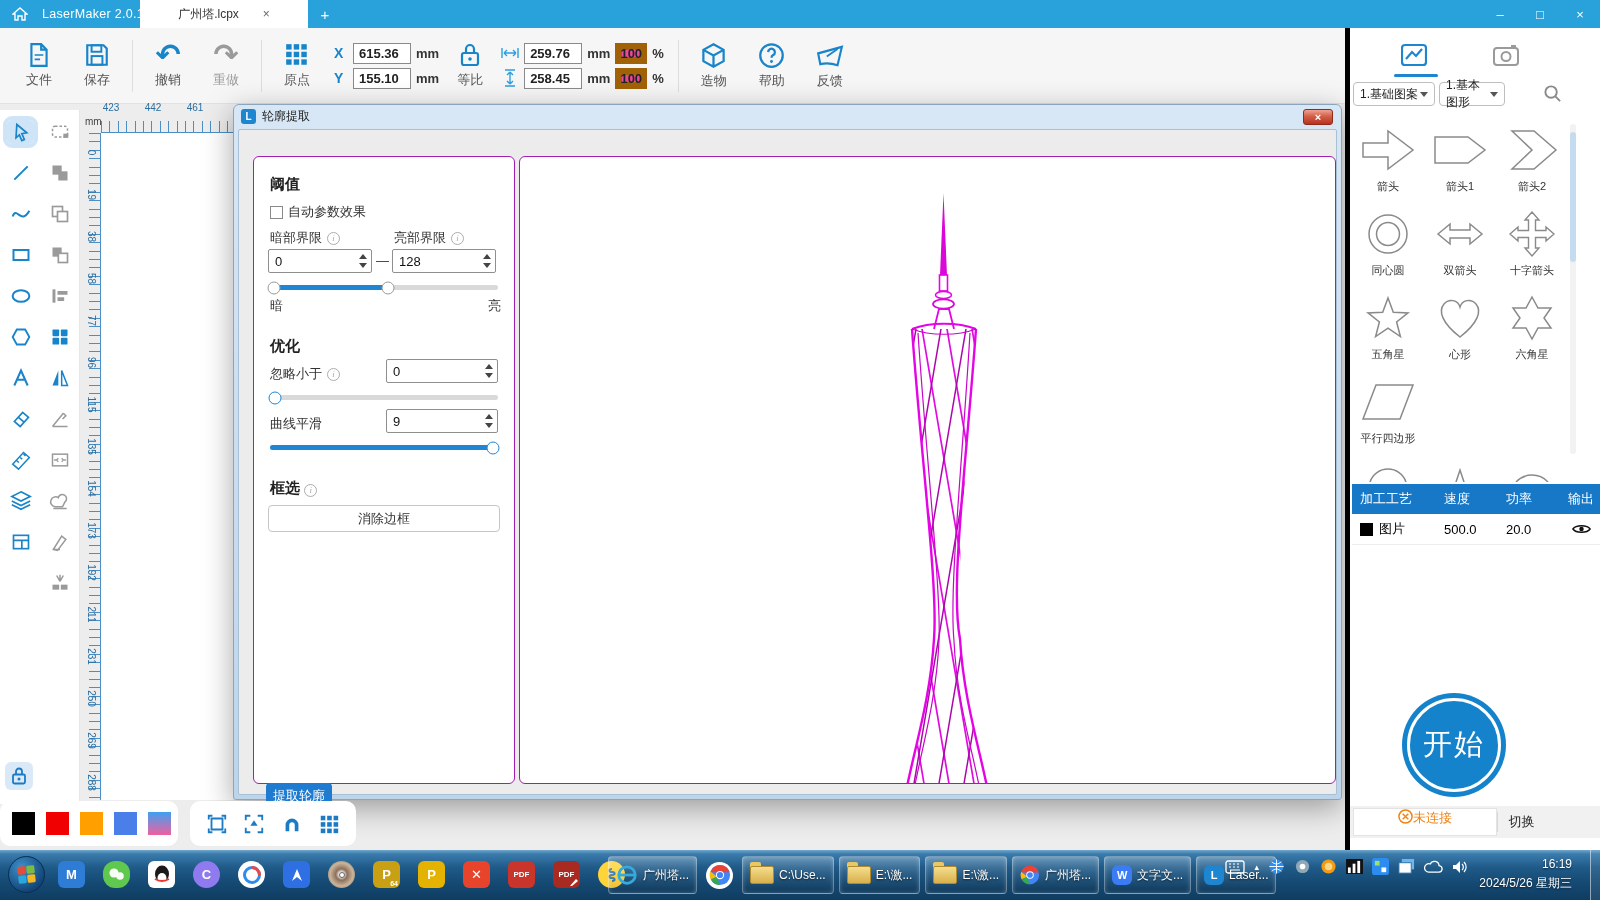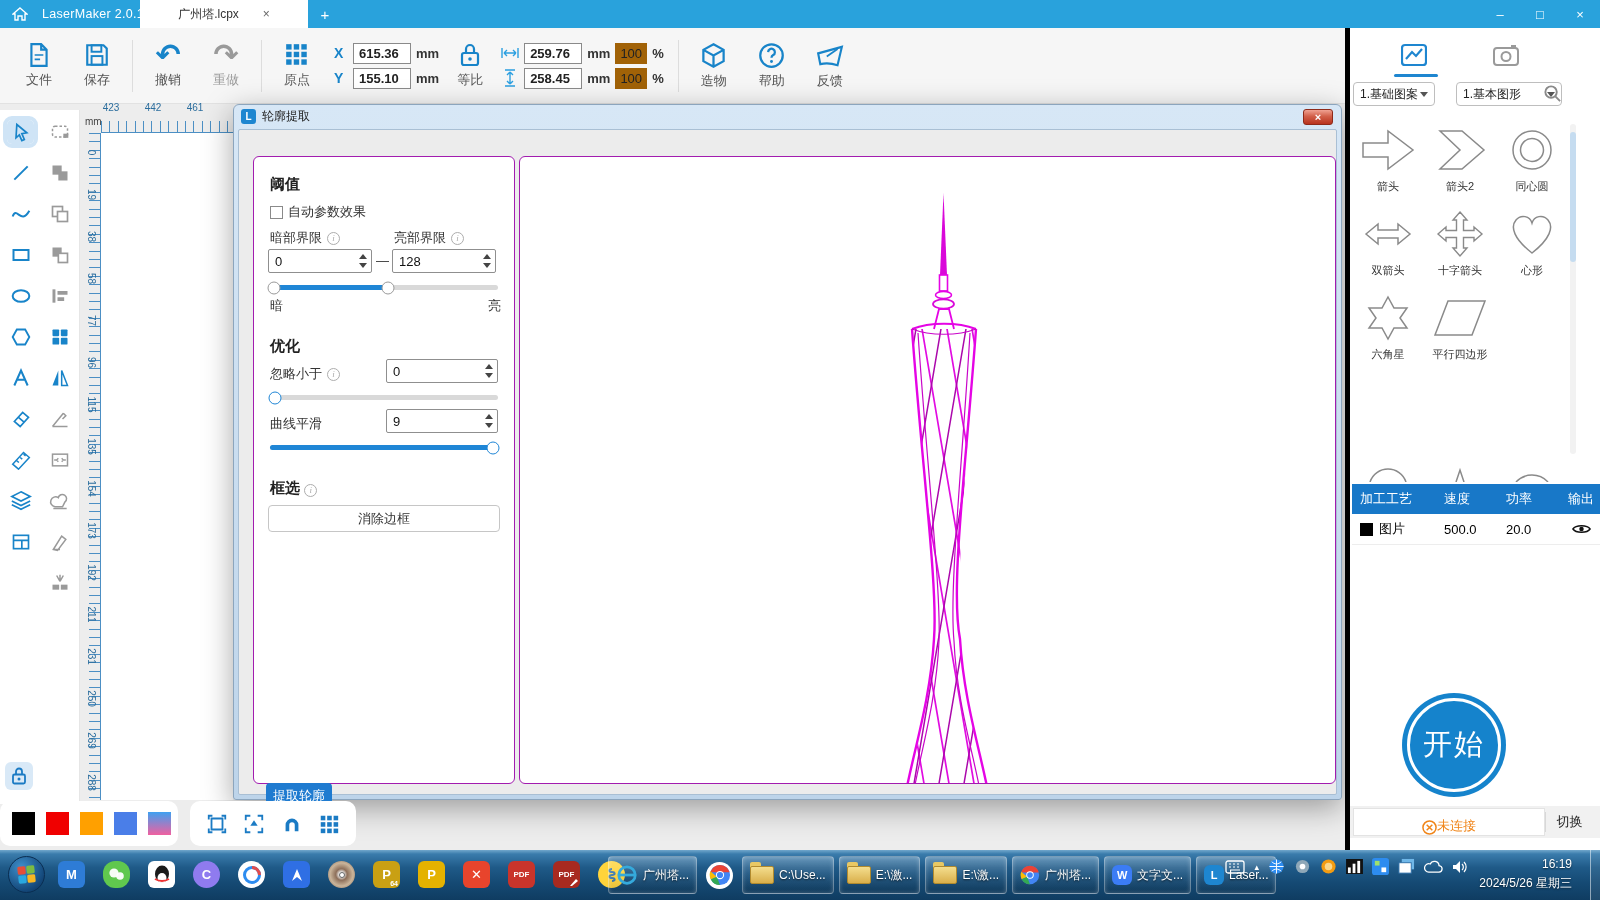--- a/index.html
+++ b/index.html
@@ -21,21 +21,21 @@
   .tbtn .lab{font-size:13px;color:#555;white-space:nowrap}
   .tbtn.dis .lab{color:#9a9a9a}
   .tsep{width:1px;height:52px;background:#DDD;margin:0 6px}
   .u-ic{font-size:30px;line-height:26px;color:#1884C9;font-weight:bold}
   .dis .u-ic{color:#9a9a9a}
   .xy{display:flex;flex-direction:column;gap:4px;margin:0 8px}
   .xyrow{display:flex;align-items:center;gap:5px;height:21px}
   .xylab{color:#1884C9;font-weight:bold;font-size:14px;width:14px}
   .numbox{width:58px;height:21px;border:1px solid #8a8a8a;background:#fff;font-size:13px;font-weight:bold;color:#222;display:flex;align-items:center;padding-left:5px}
   .unit{font-size:13px;font-weight:bold;color:#333}
-  .pctbox{width:32px;height:21px;border:1px solid #a16207;background:#a16207;font-size:13px;font-weight:normal;color:#222;display:flex;align-items:center;justify-content:center}
+  .pctbox{width:32px;height:21px;border:7px solid #a16207;background:#ec4899;font-size:13px;font-weight:bold;color:#222;display:flex;align-items:center;justify-content:center}
   .whic{color:#2B9FE0}
   
   .tools{position:absolute;left:0;top:110px;width:80px;height:694px;background:#fff;border-right:1px solid #E6E6E6}
   .tcol{position:absolute;top:10px;display:flex;flex-direction:column;gap:17px}
   .tcol.c1{left:7px}.tcol.c2{left:46px}
   .tcell{width:27px;height:24px;display:flex;align-items:center;justify-content:center;cursor:pointer}
   .tcell.active{background:#CFE4F6;border-radius:5px;outline:4px solid #CFE4F6}
   .lockpad{position:absolute;left:5px;top:652px;width:28px;height:28px;background:#D9E9F7;border-radius:6px;display:flex;align-items:center;justify-content:center;cursor:pointer}
   
   .hruler{position:absolute;left:85px;top:104px;width:148px;height:29px;background:#EDEDED}
@@ -85,21 +85,21 @@
   .ptable{position:absolute;left:2px;top:456px;width:251px;font-size:13px}
   .ptable .hd{display:flex;background:#1878C8;color:#fff;height:30px;align-items:center}
   .ptable .rw{display:flex;height:31px;align-items:center;background:#fff;border-bottom:1px solid #EDEDED;cursor:pointer}
   .c1w{width:92px;padding-left:8px;display:flex;align-items:center;gap:6px}
   .c2w{width:62px}.c3w{width:55px}.c4w{width:40px;display:flex;justify-content:center}
   .sw-black{width:13px;height:13px;background:#000;display:inline-block}
   .startbtn{position:absolute;left:52px;top:665px;width:104px;height:104px;border-radius:50%;background:#1583CC;display:flex;align-items:center;justify-content:center;cursor:pointer}
   .startbtn::before{content:"";position:absolute;inset:5px;border:3px solid #fff;border-radius:50%}
   .startbtn .stx{color:#fff;font-size:29px;letter-spacing:2px}
   .rbottom{position:absolute;left:0;bottom:12px;width:255px;height:32px;background:#F1F1F1;display:flex;align-items:center}
-  .connbox{width:192px;height:28px;margin-left:3px;background:#fff;border:1px solid #E3E3E3;display:flex;align-items:flex-end;justify-content:center;color:#F08519;font-size:13px}
+  .connbox{width:144px;height:28px;margin-left:3px;background:#fff;border:1px solid #E3E3E3;display:flex;align-items:flex-start;justify-content:center;color:#F08519;font-size:13px}
   .switchbtn{width:48px;text-align:center;font-size:13px;color:#222;border-left:1px solid #D8D8D8;height:20px;line-height:20px;cursor:pointer}
   .vscroll{position:absolute;left:220px;top:96px;width:6px;height:330px;background:#F2F2F2;border-radius:3px}
   .vscroll .thumb{position:absolute;left:0;top:8px;width:6px;height:130px;background:#C5DCF0;border-radius:3px}
   
   .blpanel{position:absolute;top:801px;height:45px;background:#fff;border-radius:10px;display:flex;align-items:center}
   .blpanel.p1{left:0;width:178px;padding-left:12px;gap:11px}
   .blpanel.p2{left:190px;width:166px;justify-content:space-evenly}
   .swatch{width:23px;height:23px;cursor:pointer}
   
   .taskbar{position:absolute;left:0;top:850px;width:1600px;height:50px;background:linear-gradient(#71A7CC 0%,#3A7CAC 8%,#1F5A88 35%,#154A74 65%,#0F3C61 100%);display:flex;align-items:center}
@@ -574,40 +574,46 @@
           <circle cx="13" cy="12.5" r="4.5" fill="none" stroke="#9a9a9a" stroke-width="2"></circle>
           <rect x="18" y="1" width="5" height="3" fill="#9a9a9a"></rect>
         </svg>
     </div>
     <div class="rtab-underline"></div>
 
     <div class="dd" style="left:3px;width:82px">
       <span>1.基础图案</span>
         <span class="caret"></span>
     </div>
-    <div class="dd" style="left:106px;width:106px">
+    <div class="dd" style="left:89px;width:66px">
       <span>1.基本图形</span>
         <span class="caret"></span>
     </div>
     <div class="searchpad">
       <svg width="19" height="19" viewBox="0 0 20 20">
           <circle cx="8.5" cy="8.5" r="6" fill="none" stroke="#8a8a8a" stroke-width="2"></circle>
           <path d="M13 13 L18 18" stroke="#8a8a8a" stroke-width="2"></path>
         </svg>
     </div>
 
     <div class="shapes">
       <div class="shape">
         <svg width="60" height="50" viewBox="0 0 60 50">
             <path d="M5,18 H30 V6 L55,25 L30,44 V32 H5 Z" fill="none" stroke="#8a8a8a" stroke-width="1.5"></path>
           </svg>
         <span class="slabel">箭头</span>
       </div>
       <div class="shape">
         <svg width="60" height="50" viewBox="0 0 60 50">
+            <path d="M5,12 H38 L55,25 L38,38 H5 Z" fill="none" stroke="#8a8a8a" stroke-width="1.5"></path>
+          </svg>
+        <span class="slabel">箭头1</span>
+      </div>
+      <div class="shape">
+        <svg width="60" height="50" viewBox="0 0 60 50">
             <path d="M10,6 H32 L54,25 L32,44 H10 L30,25 Z" fill="none" stroke="#8a8a8a" stroke-width="1.5"></path>
           </svg>
         <span class="slabel">箭头2</span>
       </div>
       <div class="shape">
         <svg width="60" height="50" viewBox="0 0 60 50">
             <circle cx="30" cy="25" r="19" fill="none" stroke="#8a8a8a" stroke-width="1.5"></circle>
             <circle cx="30" cy="25" r="11.5" fill="none" stroke="#8a8a8a" stroke-width="1.5"></circle>
           </svg>
         <span class="slabel">同心圆</span>
@@ -616,20 +622,26 @@
         <svg width="60" height="50" viewBox="0 0 60 50">
             <path d="M8,25 L20,15 V21 H40 V15 L52,25 L40,35 V29 H20 V35 Z" fill="none" stroke="#8a8a8a" stroke-width="1.5"></path>
           </svg>
         <span class="slabel">双箭头</span>
       </div>
       <div class="shape">
         <svg width="60" height="50" viewBox="0 0 60 50">
             <path d="M30,3 L37,11 L33.5,11 L33.5,21.5 L44,21.5 L44,18 L52,25 L44,32 L44,28.5 L33.5,28.5 L33.5,39 L37,39 L30,47 L23,39 L26.5,39 L26.5,28.5 L16,28.5 L16,32 L8,25 L16,18 L16,21.5 L26.5,21.5 L26.5,11 L23,11 Z" fill="none" stroke="#8a8a8a" stroke-width="1.4"></path>
           </svg>
         <span class="slabel">十字箭头</span>
+      </div>
+      <div class="shape">
+        <svg width="60" height="50" viewBox="0 0 60 50">
+            <path d="M30,5 L35.3,19.3 L50,19.9 L38.6,29 L42.4,43.5 L30,35.2 L17.6,43.5 L21.4,29 L10,19.9 L24.7,19.3 Z" fill="none" stroke="#8a8a8a" stroke-width="1.5"></path>
+          </svg>
+        <span class="slabel">五角星</span>
       </div>
       <div class="shape">
         <svg width="60" height="50" viewBox="0 0 60 50">
             <path d="M30,44 C12,30 8,18 14,11 C19,5 28,7 30,14 C32,7 41,5 46,11 C52,18 48,30 30,44 Z" fill="none" stroke="#8a8a8a" stroke-width="1.5"></path>
           </svg>
         <span class="slabel">心形</span>
       </div>
       <div class="shape">
         <svg width="60" height="50" viewBox="0 0 60 50">
             <path d="M30,4 L36,15 L49,15 L42,25 L49,35 L36,35 L30,46 L24,35 L11,35 L18,25 L11,15 L24,15 Z" fill="none" stroke="#8a8a8a" stroke-width="1.5"></path>

